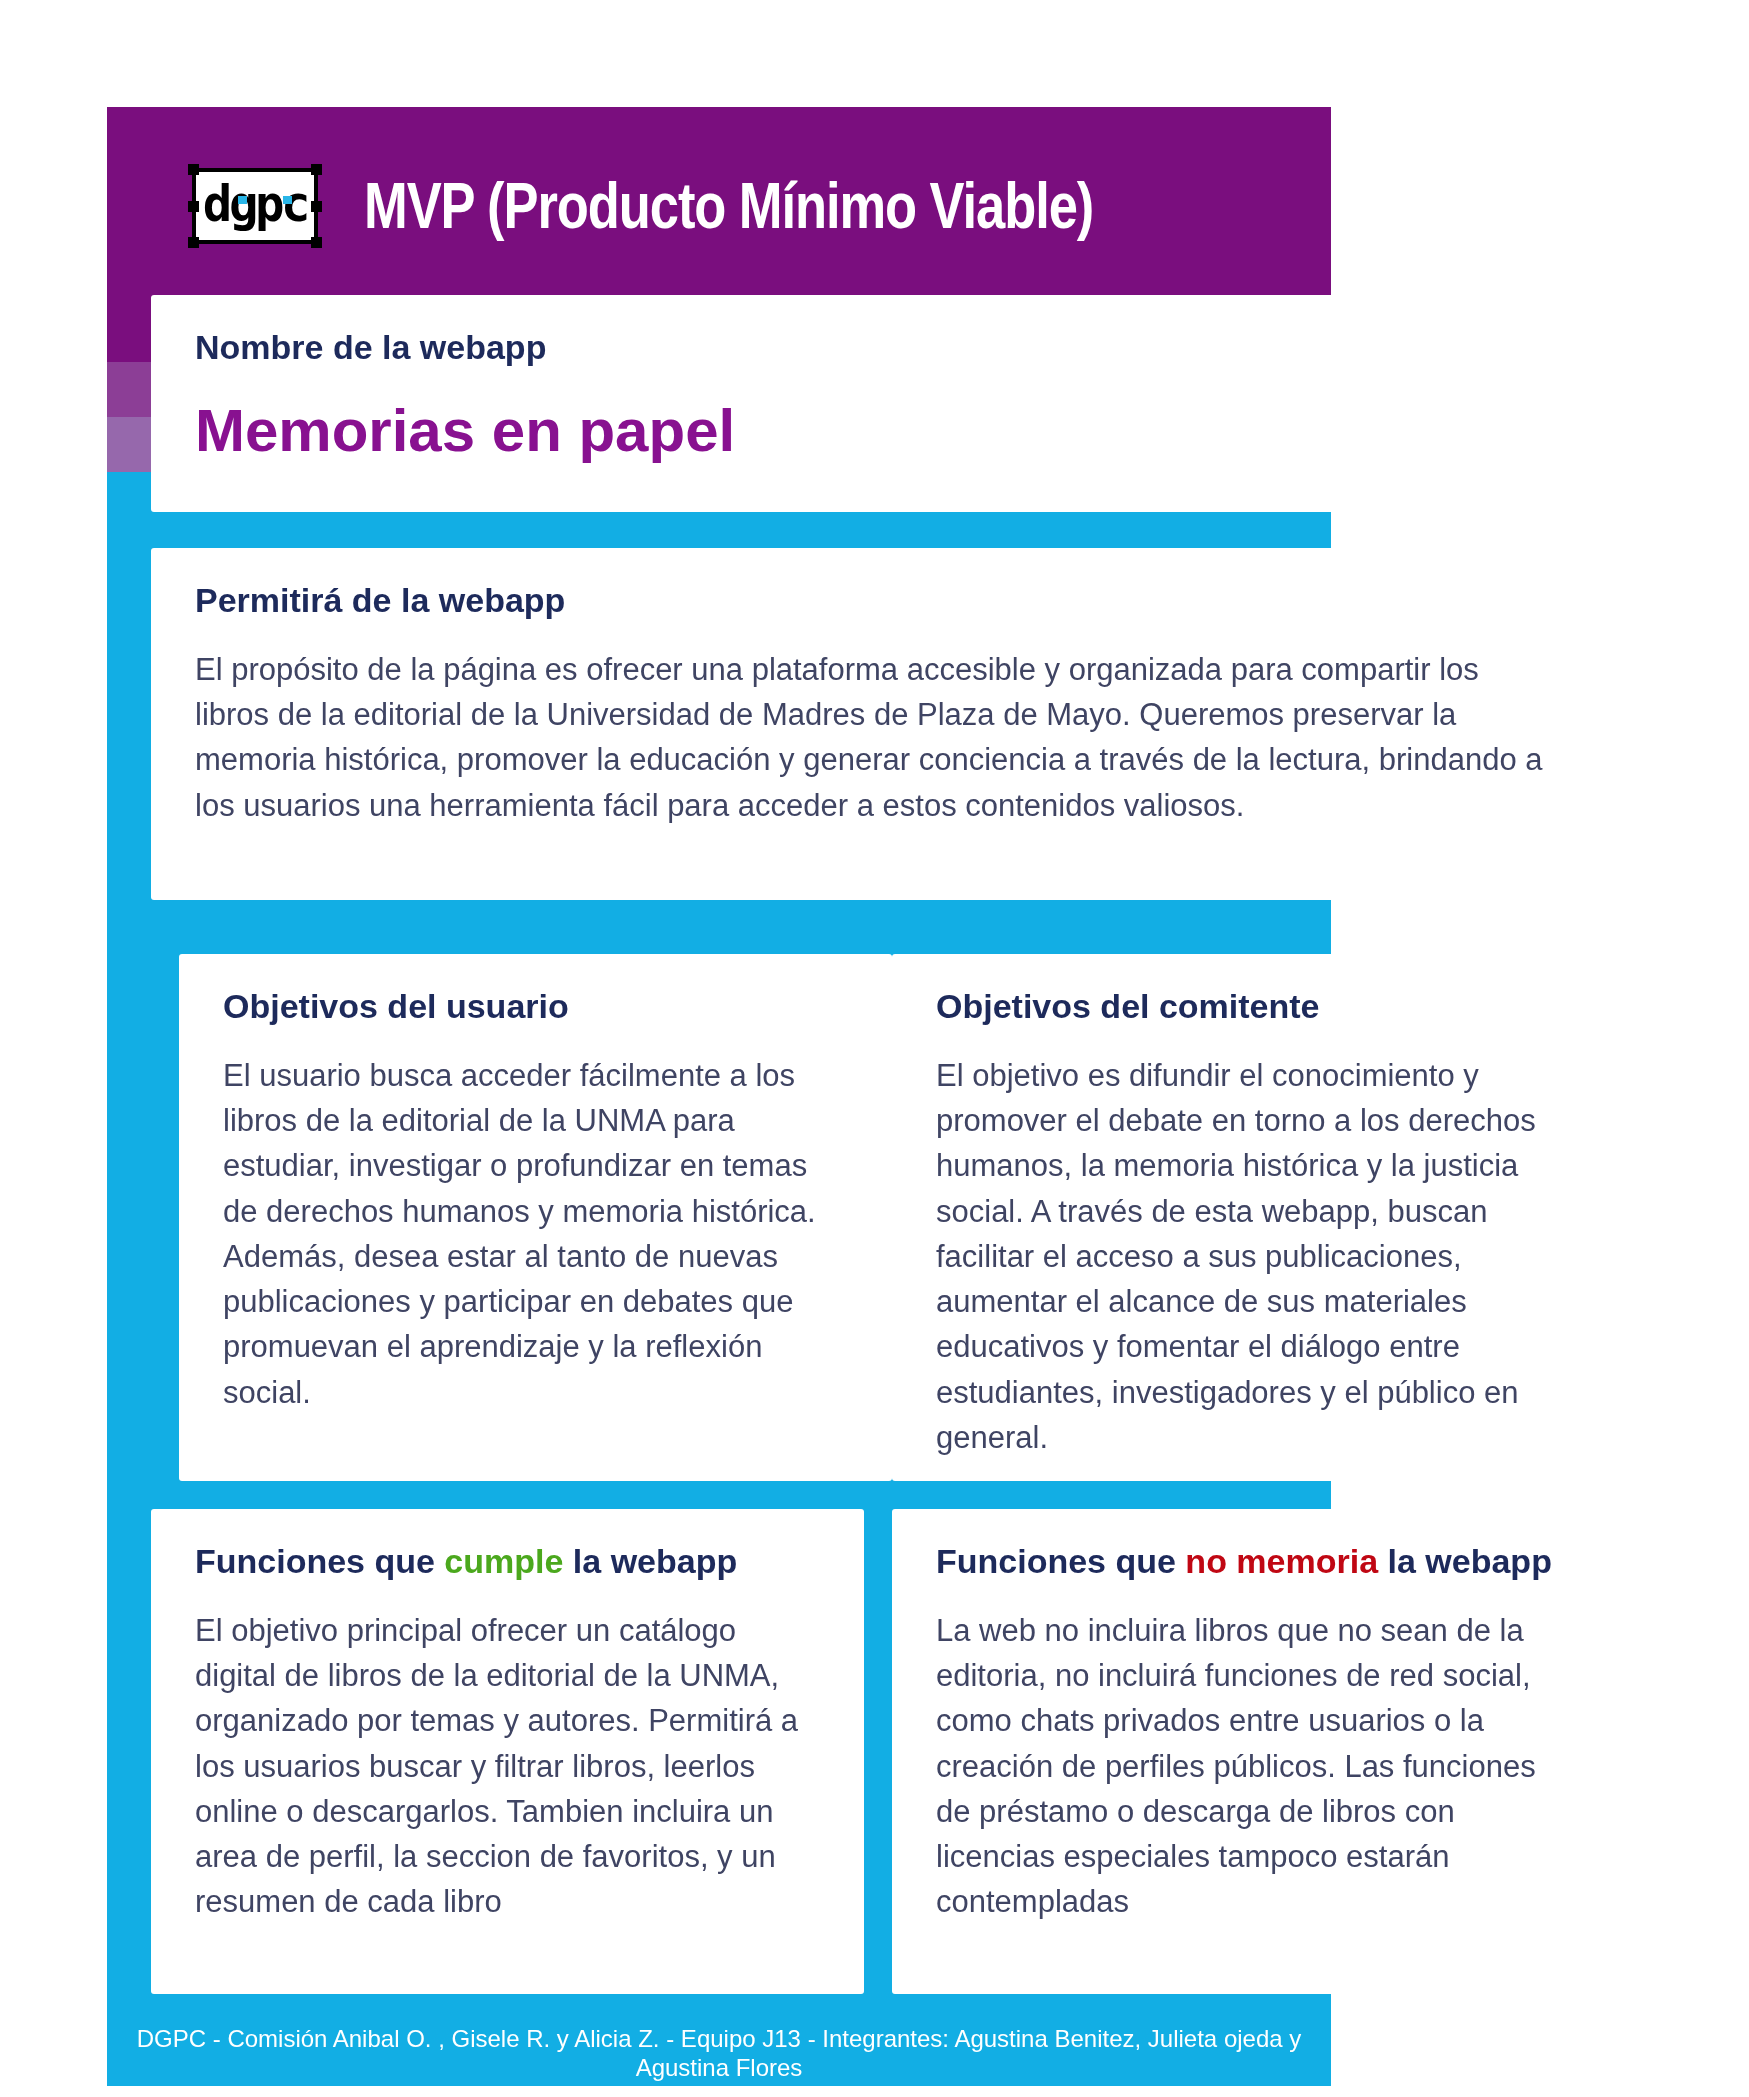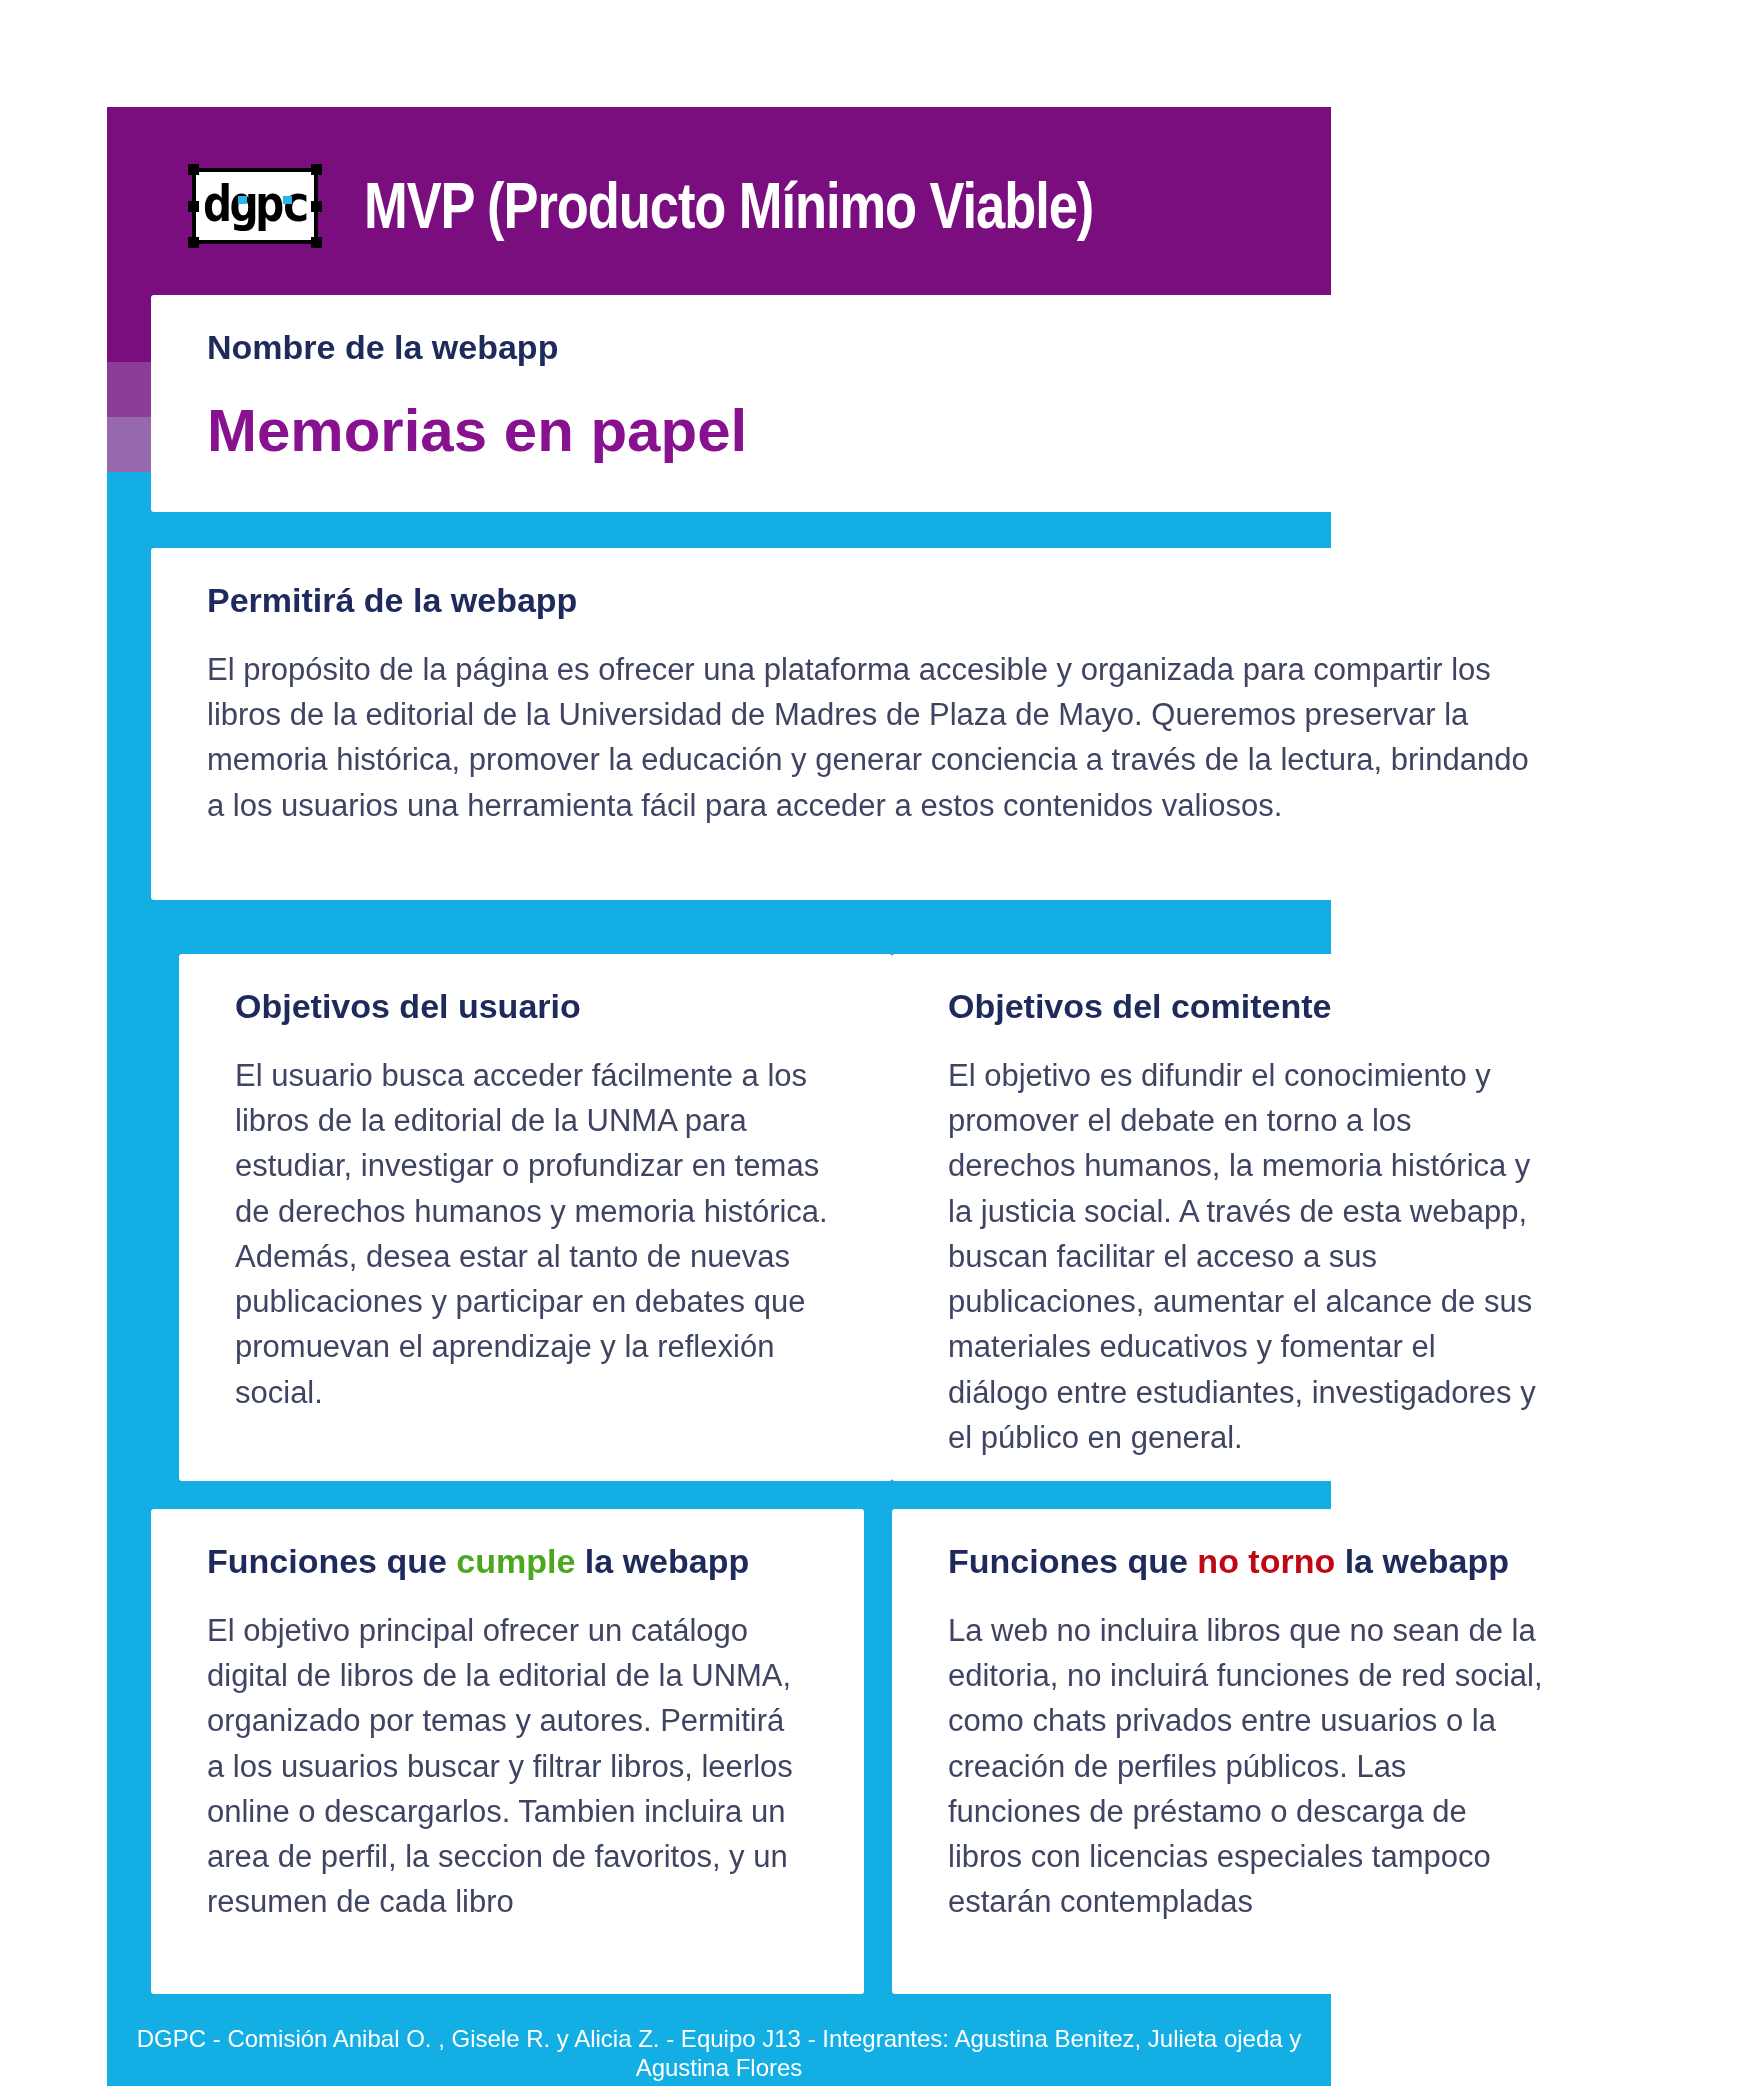--- a/index.html
+++ b/index.html
@@ -45,21 +45,21 @@
   .header-title{
     position:absolute;left:257px;top:51px;
     color:#ffffff;font-size:64px;font-weight:bold;
     letter-spacing:-1.3px;white-space:nowrap;
     transform:scaleX(0.82);transform-origin:left top;
     line-height:1.5;
   }
   
   .card{
     position:absolute;background:#ffffff;border-radius:3px;
-    box-sizing:border-box;padding:32px 56px;
+    box-sizing:border-box;padding:32px 44px;
   }
   .card-name   {left:44px; top:188px;  width:1449px; height:217px;}
   .card-purpose{left:44px; top:441px; width:1449px; height:352px;}
   .card-user   {left:44px; top:847px; width:713px; height:527px;margin-left:28px;}
   .card-client {left:785px;top:847px; width:708px; height:527px;}
   .card-feat   {left:44px; top:1402px; width:713px; height:485px;}
   .card-nofeat {left:785px;top:1402px; width:708px; height:485px;}
   .card-label{
     font-size:34px;font-weight:bold;color:#1D2A5B;line-height:1.2;
   }
@@ -115,20 +115,20 @@
     <div class="card-label">Objetivos del comitente</div>
     <div class="card-body">El objetivo es difundir el conocimiento y promover el debate en torno a los derechos humanos, la memoria histórica y la justicia social. A través de esta webapp, buscan facilitar el acceso a sus publicaciones, aumentar el alcance de sus materiales educativos y fomentar el diálogo entre estudiantes, investigadores y el público en general.</div>
   </div>
 
   <div class="card card-feat">
     <div class="card-label"><span>Funciones que </span><span class="hl-green">cumple</span><span> la webapp</span></div>
     <div class="card-body">El objetivo principal ofrecer un catálogo digital de libros de la editorial de la UNMA, organizado por temas y autores. Permitirá a los usuarios buscar y filtrar libros, leerlos online o descargarlos. Tambien incluira un area de perfil, la seccion de favoritos, y un resumen de cada libro</div>
   </div>
 
   <div class="card card-nofeat">
-    <div class="card-label"><span>Funciones que </span><span class="hl-red">no torno</span><span> la webapp</span></div>
+    <div class="card-label"><span>Funciones que </span><span class="hl-red">no memoria</span><span> la webapp</span></div>
     <div class="card-body">La web no incluira libros que no sean de la editoria, no incluirá funciones de red social, como chats privados entre usuarios o la creación de perfiles públicos. Las funciones de préstamo o descarga de libros con licencias especiales tampoco estarán contempladas</div>
   </div>
 
   <div class="footer">DGPC - Comisión Anibal O. , Gisele R. y Alicia Z. - Equipo J13 - Integrantes: Agustina Benitez, Julieta ojeda y Agustina Flores</div>
 
 </div>
 
 
 </body></html>

